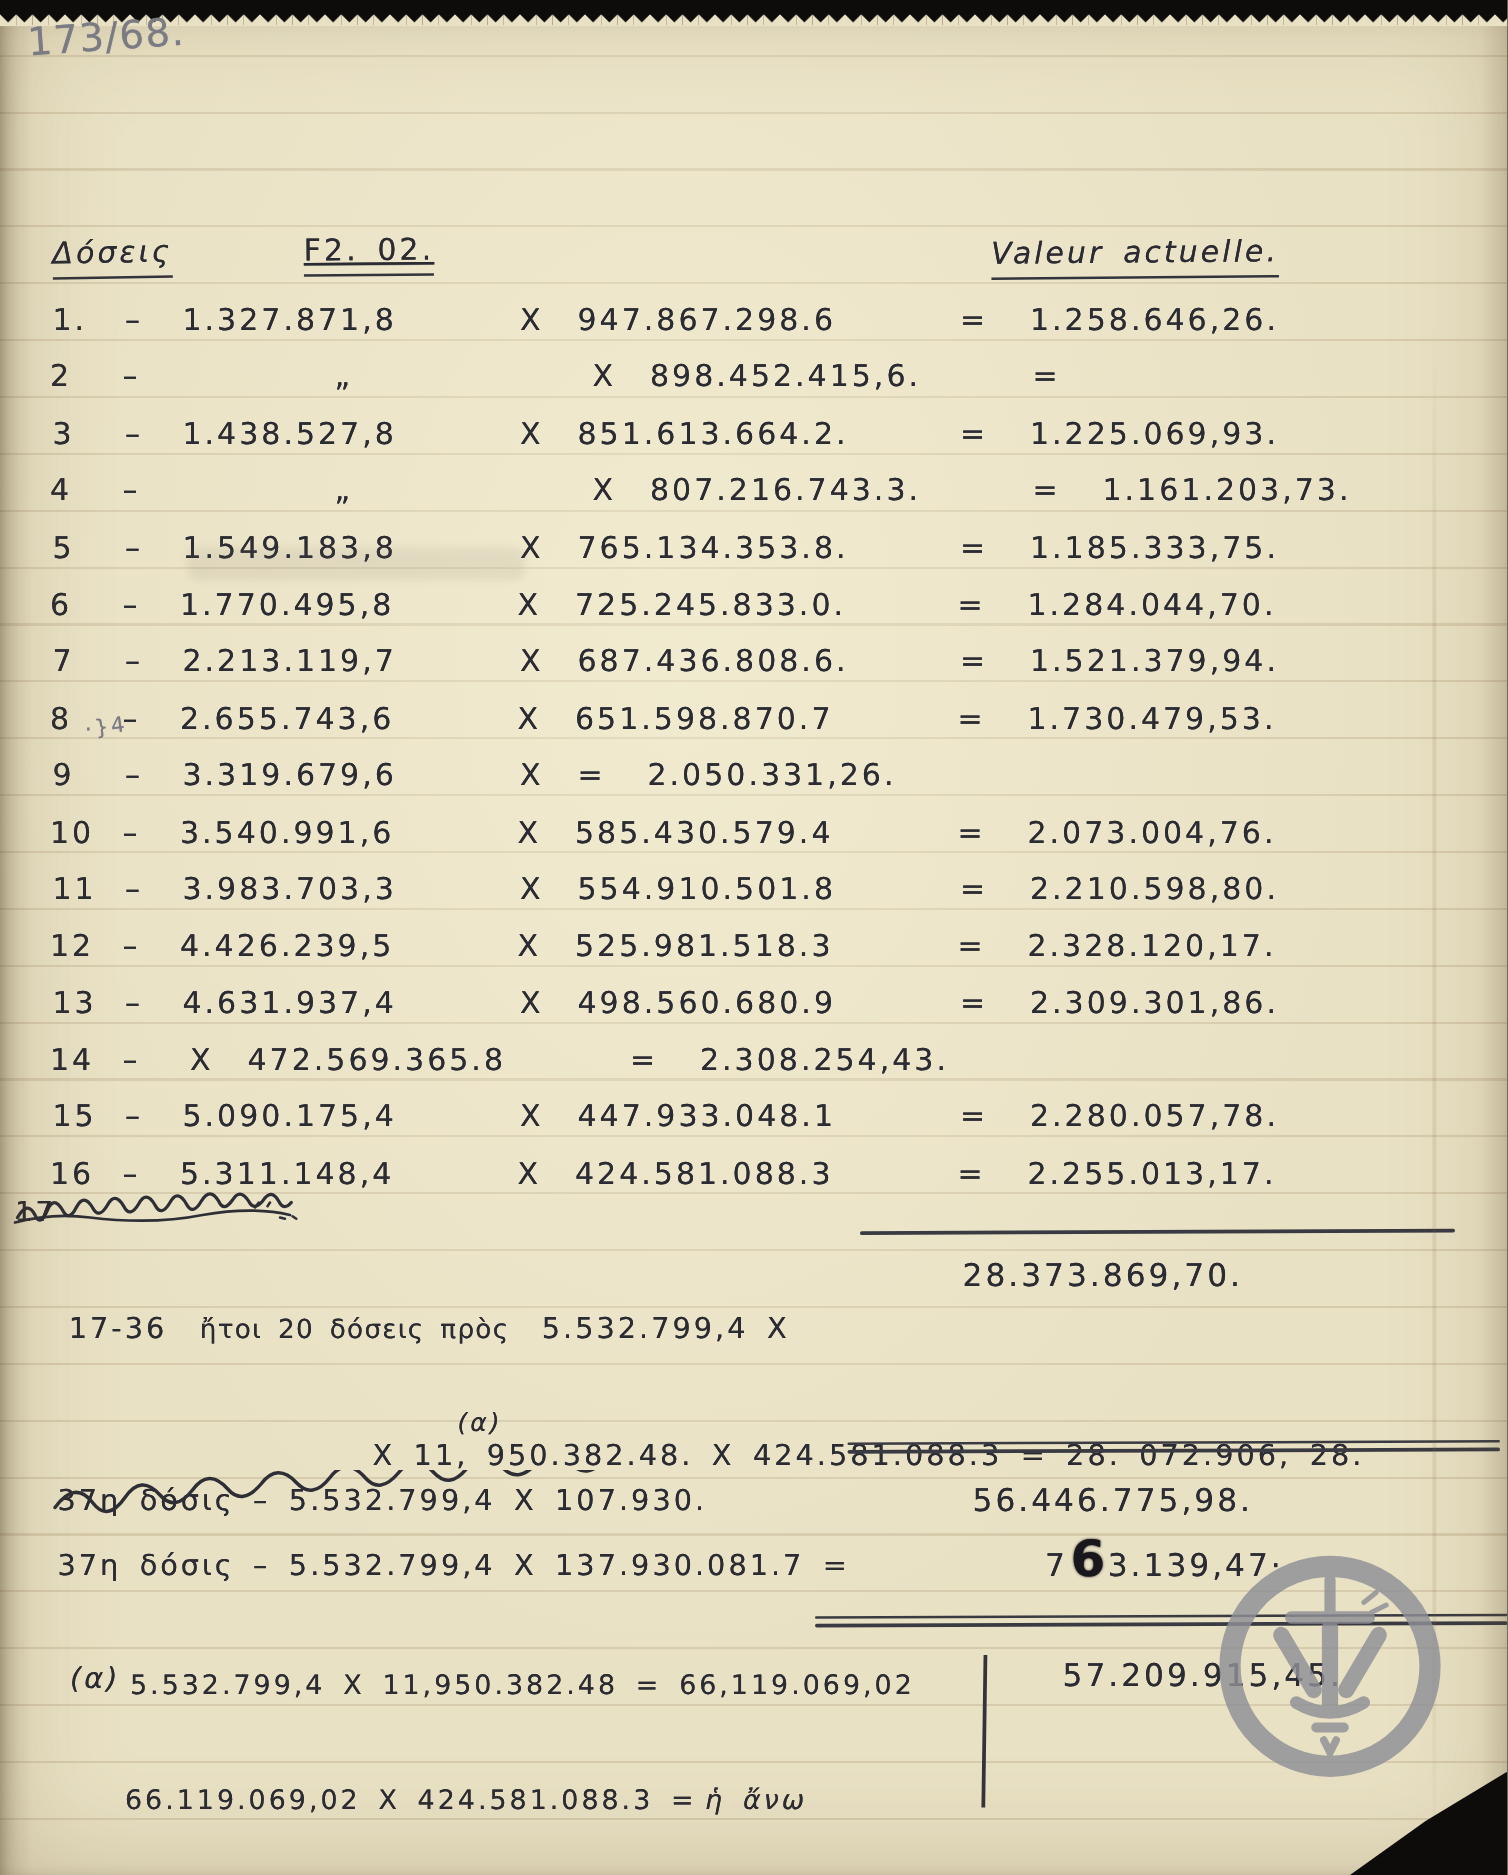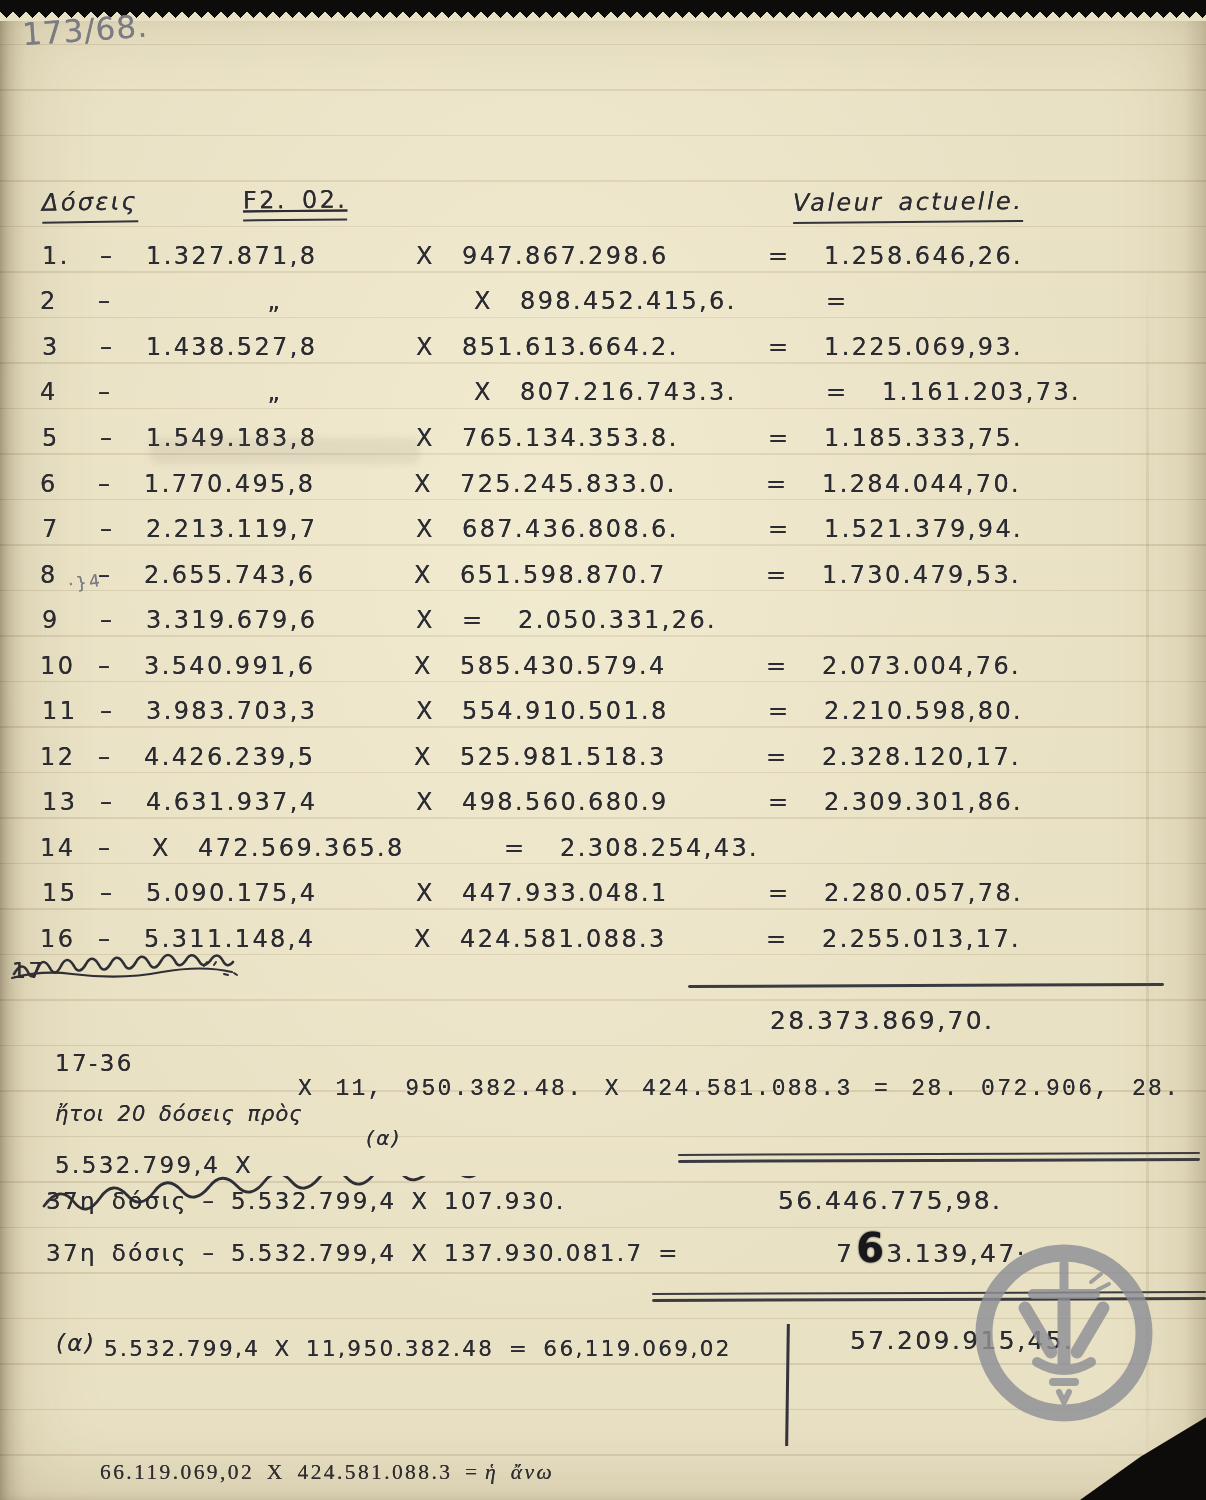--- a/index.html
+++ b/index.html
@@ -59,36 +59,36 @@
   
   .rule{position:absolute;background:#3a3a42;height:2.6px;border-radius:2px;}
   #rule-sum1{left:688px;top:984px;width:476px;transform:rotate(-0.25deg);}
   .drule{position:absolute;}
   .drule i{display:block;background:#3a3a42;height:2.4px;border-radius:2px;}
   .drule i+i{margin-top:4px;}
   #drule-a{left:678px;top:1153px;width:522px;transform:rotate(-0.2deg);}
   #drule-b{left:652px;top:1292px;width:554px;transform:rotate(-0.2deg);}
   #sum1{position:absolute;left:770px;top:1006px;font-size:25px;}
   
-  #s1736-l1{position:absolute;left:55px;top:1050px;font-size:23px;display:flex;align-items:baseline;gap:26px;flex-direction:column;}
-  #s1736-l1 .greek{font-style:italic;font-size:21px;letter-spacing:1px;}
-  #s1736-l2{position:absolute;left:298px;top:1076px;font-size:23px;font-family:Liberation Mono, monospace;}
+  #s1736-l1{position:absolute;left:55px;top:1050px;font-size:23px;display:flex;align-items:baseline;gap:26px;}
+  #s1736-l1 .greek{font-size:21px;letter-spacing:1px;}
+  #s1736-l2{position:absolute;left:298px;top:1152px;font-size:23px;}
   #alpha-ref{position:absolute;left:366px;top:1126px;font-size:20px;font-style:italic;}
   
   #row37s{position:absolute;left:46px;top:1188px;font-size:23px;width:710px;}
   #row37s .sq{position:absolute;left:-10px;top:-12px;width:730px;height:52px;}
   #val37s{position:absolute;left:778px;top:1186px;font-size:25px;}
   #row37{position:absolute;left:46px;top:1240px;font-size:23px;}
   #val37{position:absolute;left:836px;top:1234px;font-size:25px;display:flex;align-items:baseline;}
   #val37 .blob{font-size:40px;font-weight:bold;color:#17171c;line-height:28px;margin:0 2px;text-shadow:0 0 2px #17171c;}
   
   #vbar{position:absolute;left:786px;top:1324px;width:2.6px;height:122px;background:#33333b;transform:rotate(0.8deg);}
   #fn-label{position:absolute;left:56px;top:1330px;font-size:23px;font-style:italic;}
   #fn-l1{position:absolute;left:104px;top:1336px;font-size:21.5px;}
-  #fn-l2{position:absolute;left:100px;top:1460px;font-size:21.5px;font-family:Liberation Serif, serif;}
+  #fn-l2{position:absolute;left:100px;top:1428px;font-size:21.5px;}
   #fn-l2 .greek{font-style:italic;}
   #total{position:absolute;left:818px;top:1326px;font-size:25px;margin-left:32px;}
   
   #archive-ref{position:absolute;left:22px;top:12px;font-size:31px;transform:rotate(-4deg);letter-spacing:1px;z-index:6;}
   
   #stamp{position:absolute;left:973px;top:1242px;width:182px;height:182px;opacity:.82;z-index:4;}
   
   #corner{position:absolute;right:0;bottom:0;width:126px;height:90px;background:#0d0c0a;
     clip-path:polygon(100% 8%, 100% 100%, 0% 100%, 48% 52%);z-index:5;}
   

